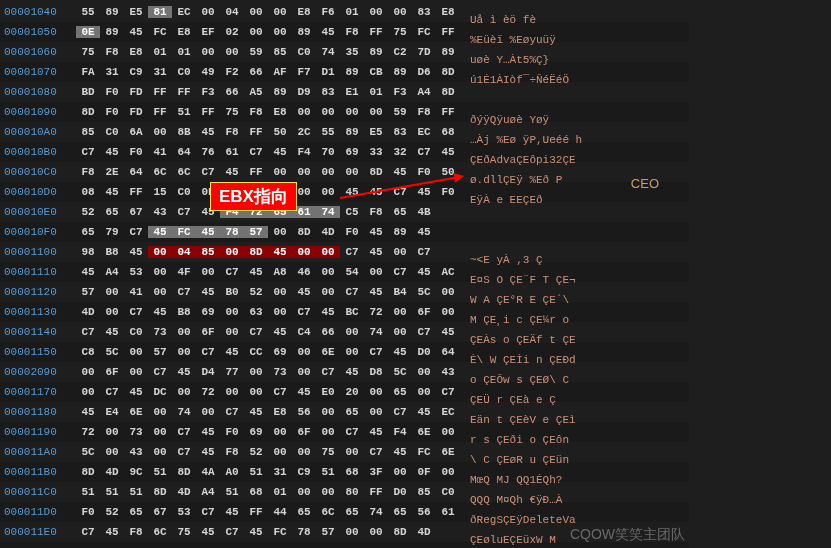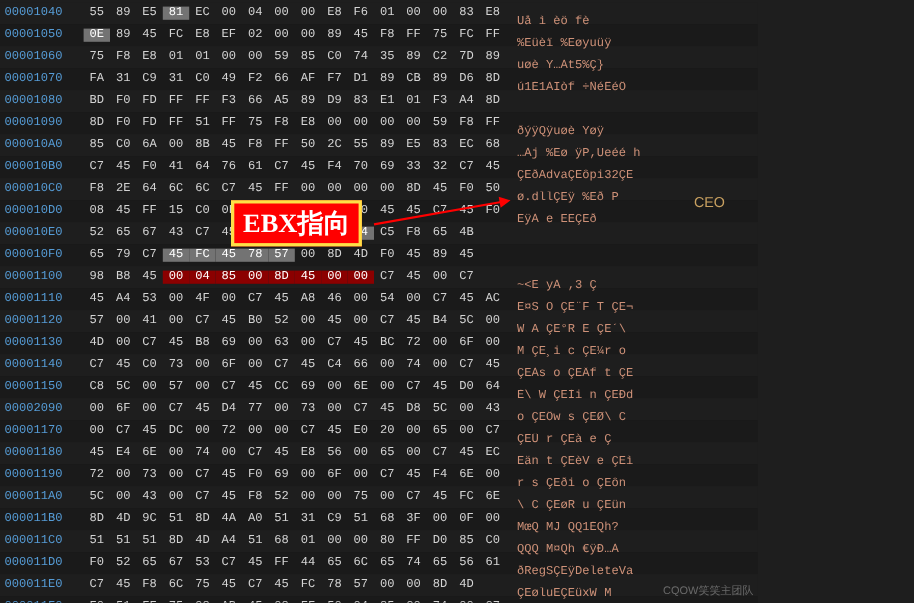--- a/index.html
+++ b/index.html
@@ -41,20 +41,21 @@
       width: 72px;
       flex-shrink: 0;
       font-size: 11px;
     }
     .hex-bytes {
       display: flex;
       flex-wrap: nowrap;
       flex: 0 0 auto;
       width: 390px;
       gap: 0;
+      font-weight: bold;
     }
     .hb {
       width: 24px;
       text-align: center;
       font-size: 11px;
       color: #d4d4d4;
       flex-shrink: 0;
     }
     .hb.highlight-blue {
       background: #737373;
@@ -81,25 +82,25 @@
       top: 182px;
       left: 210px;
       display: flex;
       align-items: center;
       pointer-events: none;
       z-index: 10;
     }
     .ebx-label {
       background: #ff0000;
       color: #ffffff;
-      font-size: 24px;
+      font-size: 17px;
       font-weight: bold;
       padding: 2px 8px;
-      border: 3px solid #fde047;
-      font-family: Liberation Serif, serif;
+      border: 1px solid #fde047;
+      font-family: Liberation Sans, sans-serif;
     }
     .ebx-arrow {
       width: 120px;
       height: 2px;
       background: #ff0000;
       position: absolute;
       top: 50%;
       left: 130px;
       transform-origin: left center;
       transform: rotate(-10deg);
@@ -111,21 +112,21 @@
       top: -4px;
       border-left: 10px solid #ff0000;
       border-top: 5px solid transparent;
       border-bottom: 5px solid transparent;
     }
     .watermark {
       position: absolute;
       bottom: 4px;
       right: 4px;
       color: rgba(180,180,180,0.5);
-      font-size: 10px;
+      font-size: 14px;
       font-family: Arial, sans-serif;
     }
     .ceo-text {
       position: absolute;
       top: 176px;
       right: 30px;
       color: #c8a060;
       font-size: 13px;
       font-family: Liberation Sans, sans-serif;
     }

